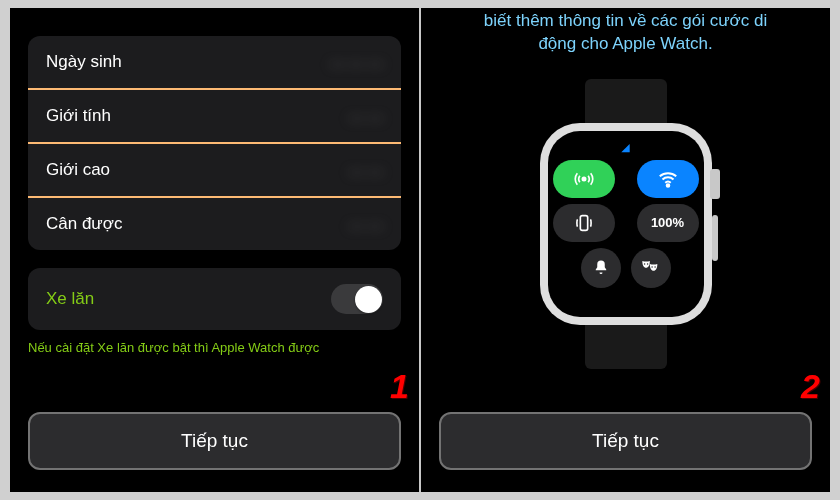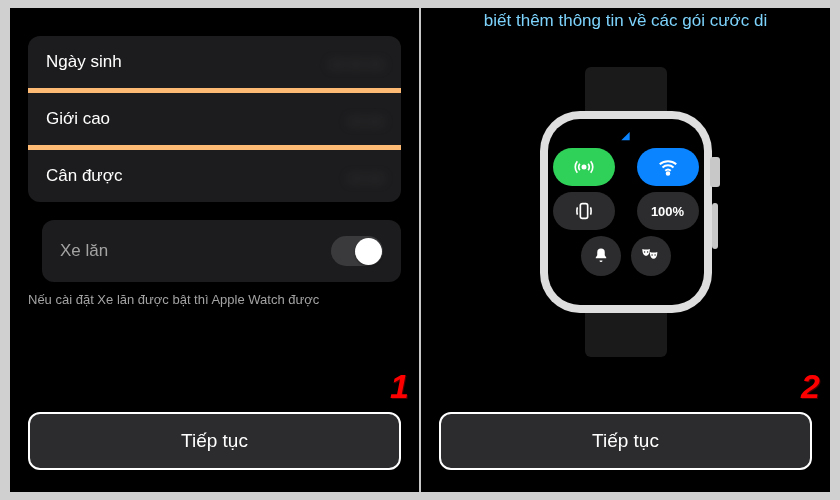--- a/index.html
+++ b/index.html
@@ -38,39 +38,39 @@
     border-radius: 12px;
     overflow: hidden;
   }
   .form-row {
     display: flex;
     align-items: center;
     justify-content: space-between;
     padding: 16px 18px;
     color: #fff;
     font-size: 17px;
-    border-bottom: 5px solid #fdba74;
+    border-bottom: 2px solid #fdba74;
   }
   .form-row:last-child { border-bottom: none; }
   .form-value {
     color: #777;
     filter: blur(6px);
     font-size: 15px;
     min-width: 80px;
     text-align: right;
   }
   .toggle-card {
-    margin: 18px 18px 0 32px;
+    margin: 18px 18px 0 18px;
     background: #1c1c1e;
     border-radius: 12px;
     padding: 16px 18px;
     display: flex;
     align-items: center;
     justify-content: space-between;
-    color: #a3a3a3;
+    color: #84cc16;
     font-size: 17px;
   }
   .toggle {
     width: 52px;
     height: 30px;
     border-radius: 15px;
     background: #3a3a3c;
     position: relative;
   }
   .toggle .knob {
@@ -78,32 +78,32 @@
     width: 27px;
     height: 27px;
     border-radius: 50%;
     background: #fff;
     top: 1.5px;
     right: 1.5px;
     box-shadow: 0 1px 2px rgba(0,0,0,.4);
   }
   .helper-text {
     margin: 10px 18px 0 18px;
-    color: #a3a3a3;
+    color: #84cc16;
     font-size: 13px;
     line-height: 1.3;
   }
   .bottom-bar {
     margin-top: auto;
     padding: 20px 18px 22px 18px;
   }
   .cta-button {
     width: 100%;
     background: #2c2c2e;
-    border: 2px solid #ffffff;
+    border: 2px solid #737373;
     border-radius: 12px;
     color: #fff;
     font-size: 19px;
     font-weight: 500;
     padding: 16px 0;
     text-align: center;
   }
   .step-badge {
     position: absolute;
     color: #ff0000;
@@ -230,20 +230,24 @@
 <div class="stage">
 
   <div class="panel">
 
     <div class="form-card">
       <div class="form-row">
         <span>Ngày sinh</span>
         <span class="form-value">— — —</span>
       </div>
       <div class="form-row">
+        <span>Giới tính</span>
+        <span class="form-value">— —</span>
+      </div>
+      <div class="form-row">
         <span>Giới cao</span>
         <span class="form-value">— —</span>
       </div>
       <div class="form-row">
         <span>Cân được</span>
         <span class="form-value">— —</span>
       </div>
     </div>
 
     <div class="toggle-card">
@@ -261,20 +265,21 @@
       <div class="cta-button">Tiếp tục</div>
     </div>
   </div>
 
   <div class="divider"></div>
 
   <div class="panel">
 
     <div class="desc-text">
       <span>biết thêm thông tin về các gói cước di</span><br>
+      <span>động cho Apple Watch.</span>
     </div>
 
     <div class="watch-wrap">
       <div class="watch">
         <div class="band-top"></div>
         <div class="band-bottom"></div>
         <div class="case">
           <div class="crown"></div>
           <div class="side-btn"></div>
           <div class="screen">

